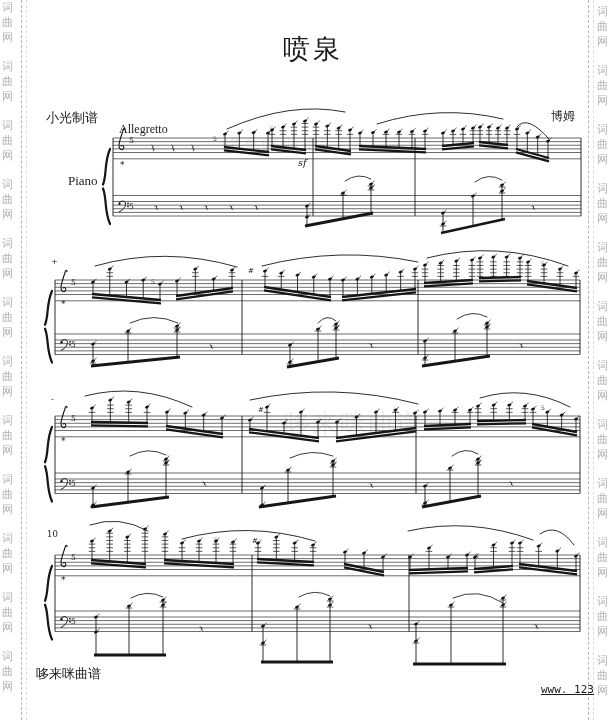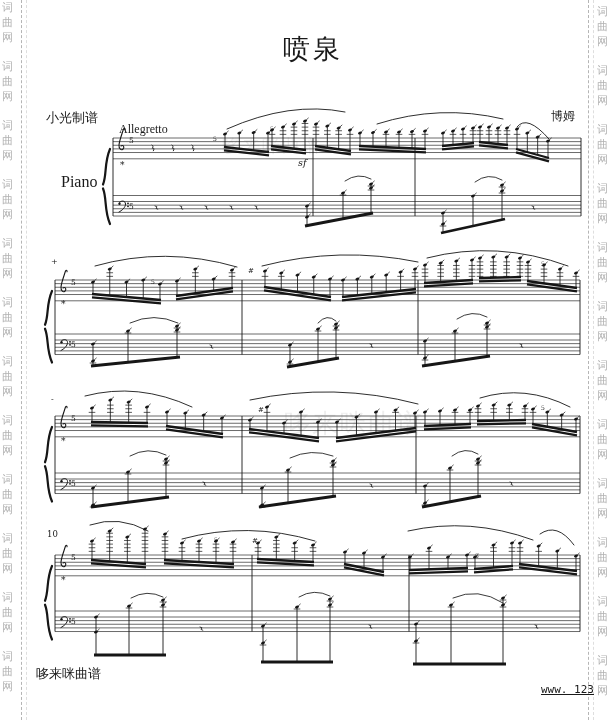--- a/index.html
+++ b/index.html
@@ -4,21 +4,21 @@
 <style>
   html,body{margin:0;padding:0;background:#fff;}
   #page{position:relative;width:612px;height:720px;background:#ffffff;overflow:hidden;
         font-family:"Liberation Sans",sans-serif;color:#1a1a1a;}
   .abs{position:absolute;}
   #title{left:0;top:31px;width:612px;text-align:center;font-size:27px;letter-spacing:3px;
          padding-left:14px;box-sizing:border-box;font-family:"Liberation Sans",sans-serif;}
   #credit-left{left:46px;top:109px;font-size:13px;}
   #tempo{left:119px;top:122px;font-size:12px;font-family:"Liberation Serif",serif;}
   #credit-right{left:551px;top:108px;font-size:12px;}
-  #piano-label{left:61px;top:173px;font-size:16px;font-family:"Liberation Serif",serif;}
+  #piano-label{left:68px;top:173px;font-size:13px;font-family:"Liberation Serif",serif;}
   #footer-left{left:36px;top:665px;font-size:13px;}
   #footer-right{left:541px;top:683px;font-size:11px;font-family:"DejaVu Sans Mono",monospace;text-decoration:underline;}
   .dash{top:0;height:720px;width:0;}
   #dash-l1{left:21px;border-left:1px dashed #b5b5b5;}
   #dash-l2{left:26px;border-left:1px dashed #dedede;}
   #dash-r1{left:588px;border-left:1px dashed #b5b5b5;}
   #dash-r2{left:593px;border-left:1px dashed #dedede;}
   .wm-col{top:0;width:14px;height:720px;font-size:11px;line-height:11px;}
   #wm-left{left:2px;} #wm-right{left:597px;}
   .wm-col span{position:absolute;left:0;}

